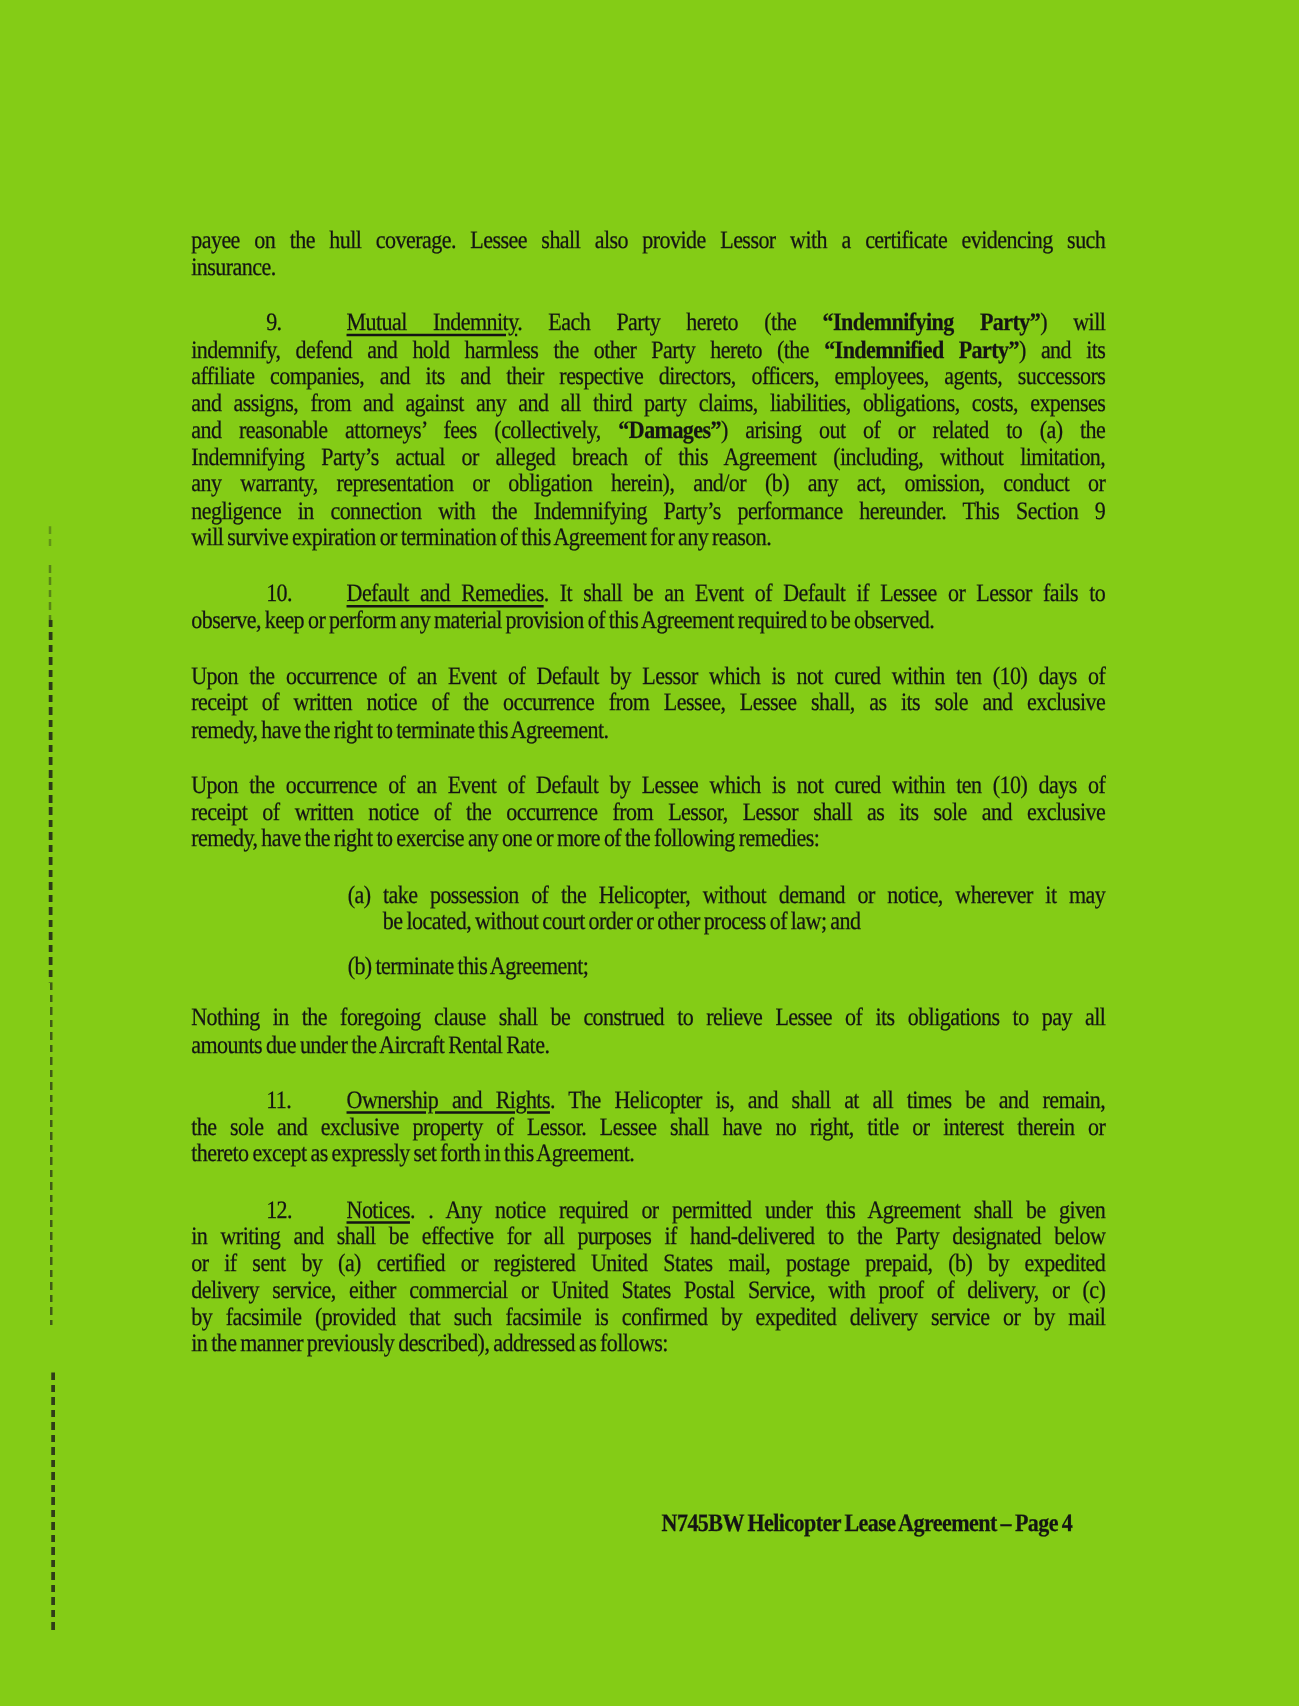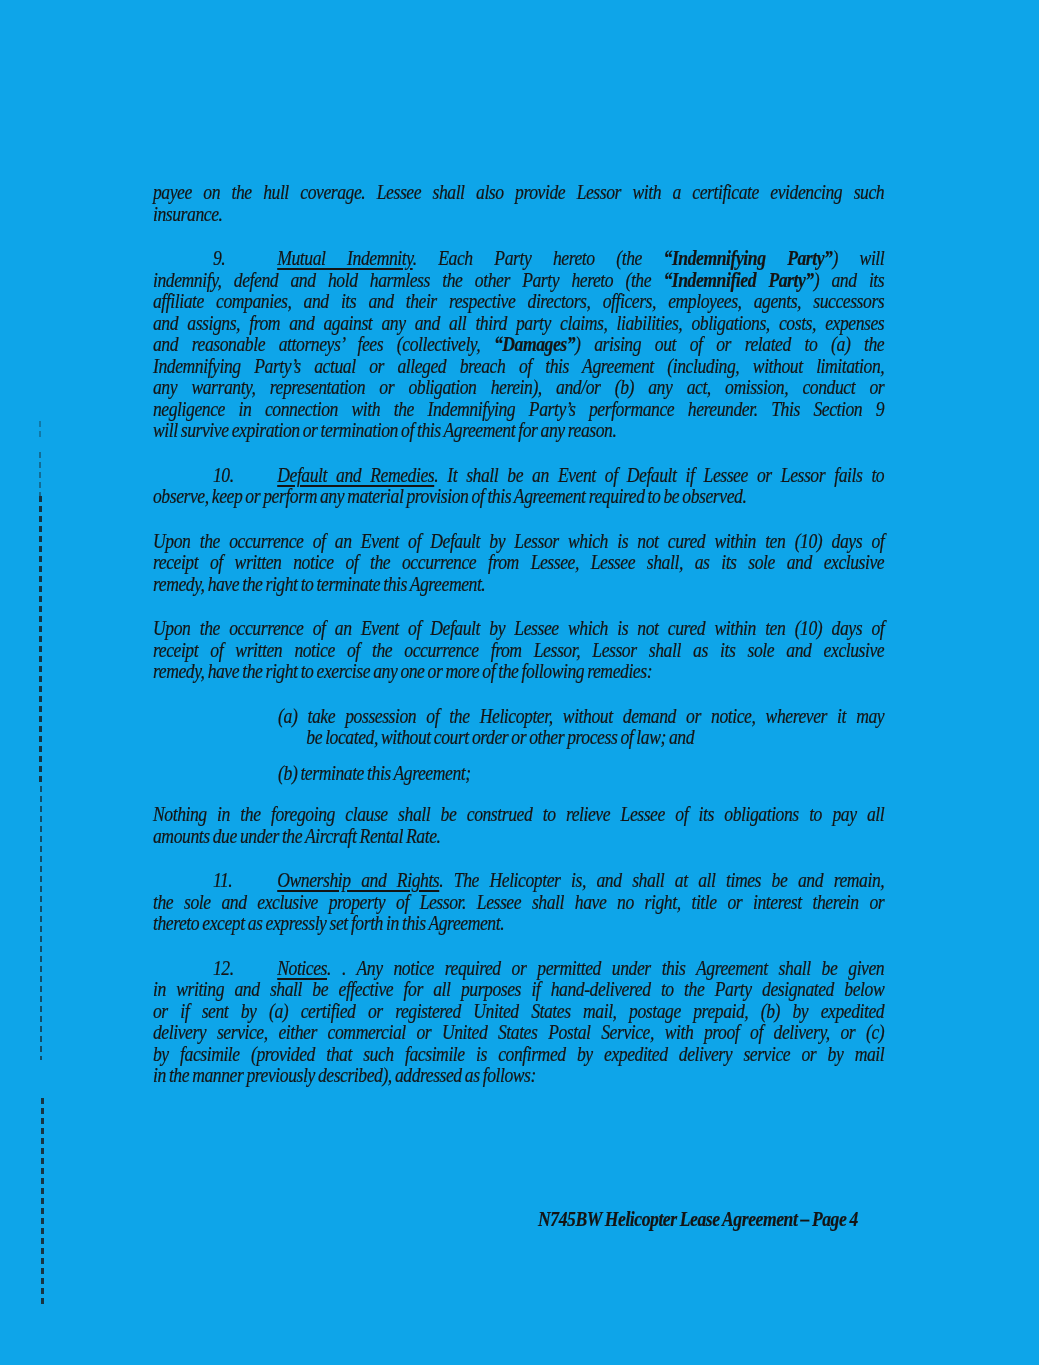--- a/index.html
+++ b/index.html
@@ -6,22 +6,21 @@
   body{
     width:1039px;height:1365px;
     background:#ffffff;
     font-family:"Liberation Serif", serif;
     color:#141414;
     overflow:hidden;
     position:relative;
   }
   .page{
     position:absolute;inset:0;
-    background:#0ea5e9;
-    font-style:italic;
+    background:#84cc16;
   }
   
   .textwrap{
     position:absolute;
     left:153px;top:182px;
     width:830px;
     transform:scaleX(0.881);
     transform-origin:0 0;
     font-size:20px;
     line-height:21.5px;

